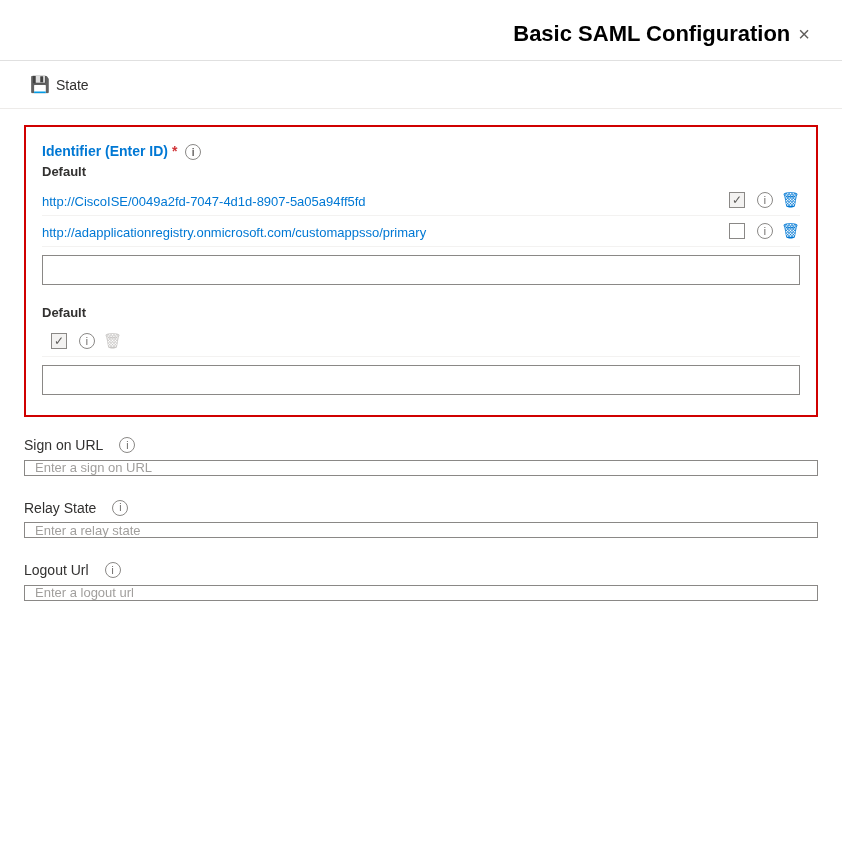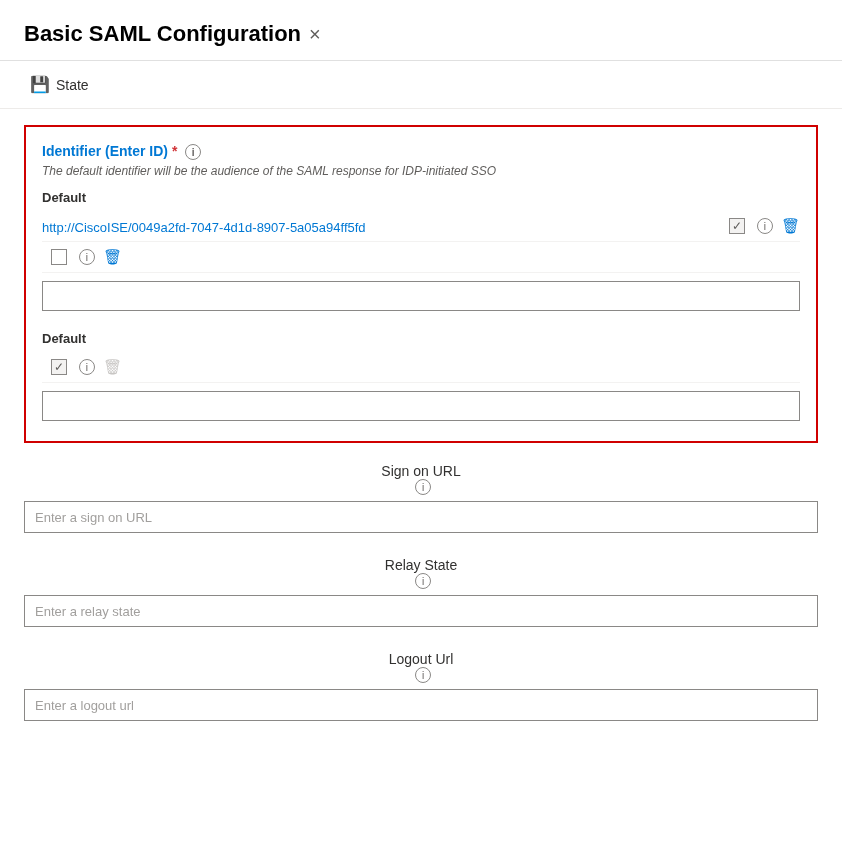--- a/index.html
+++ b/index.html
@@ -13,21 +13,21 @@
     }
     .dialog {
       background: #fff;
       width: 842px;
       min-height: 857px;
       padding: 0;
       position: relative;
     }
     .dialog-header {
       display: flex;
-      justify-content: flex-start;
+      justify-content: flex-end;
       align-items: center;
       padding: 20px 24px 12px 24px;
       border-bottom: 1px solid #e0e0e0;
     }
     .dialog-title {
       font-size: 22px;
       font-weight: 600;
       color: #000;
     }
     .close-btn {
@@ -162,27 +162,26 @@
     }
     .field-group {
       margin-bottom: 24px;
     }
     .field-label {
       font-size: 14px;
       font-weight: 400;
       color: #323130;
       margin-bottom: 6px;
       display: flex;
-      align-items: center;
-      gap: 0;
-      flex-direction: column;
+      align-items: flex-start;
+      gap: 12px;
     }
     .field-input {
       width: 100%;
-      height: 32px;
+      height: 16px;
       border: 1px solid #8a8886;
       padding: 0 10px;
       font-size: 13px;
       color: #323130;
       outline: none;
     }
     .field-input::placeholder {
       color: #a19f9d;
     }
   </style>
@@ -208,35 +207,35 @@
   <div class="content">
 
     <div class="red-section">
 
       <div>
         <div class="section-label">
           <span>Identifier (Enter ID)</span>
           <span class="required-star">*</span>
           <span class="info-icon">i</span>
         </div>
-        <div class="section-desc">The default identifier will be the audience of the SAML response for IDP-initiated SSO</div>
         <div class="default-header">Default</div>
 
         
         <div class="url-row">
           <span class="url-text">http://CiscoISE/0049a2fd-7047-4d1d-8907-5a05a94ff5fd</span>
           <div class="row-actions">
             <div class="checkbox-checked">✓</div>
             <span class="info-icon">i</span>
             <span class="delete-icon">🗑</span>
           </div>
         </div>
 
         
         <div class="url-row">
+          <span class="url-text">http://adapplicationregistry.onmicrosoft.com/customappsso/primary</span>
           <div class="row-actions">
             <div class="checkbox-unchecked"></div>
             <span class="info-icon">i</span>
             <span class="delete-icon">🗑</span>
           </div>
         </div>
 
         <input type="text" class="text-input" style="">
       </div>
 

